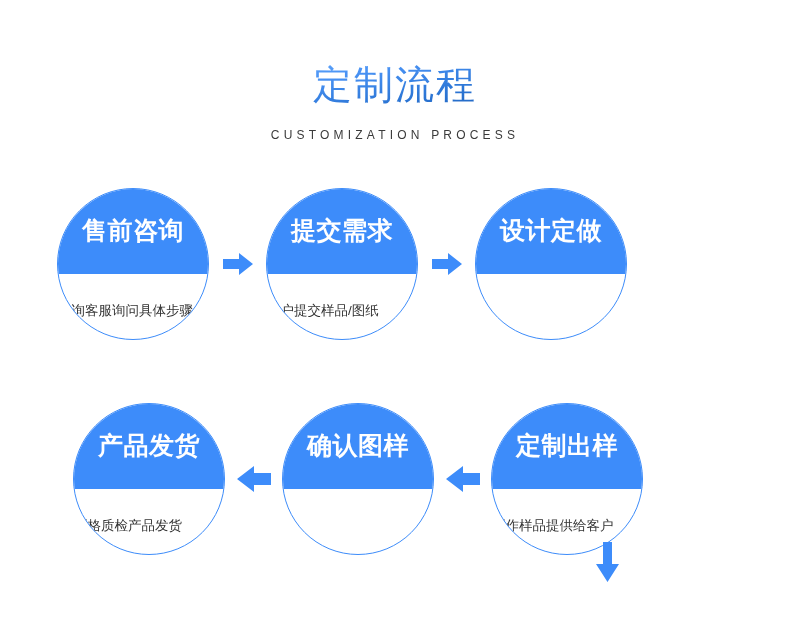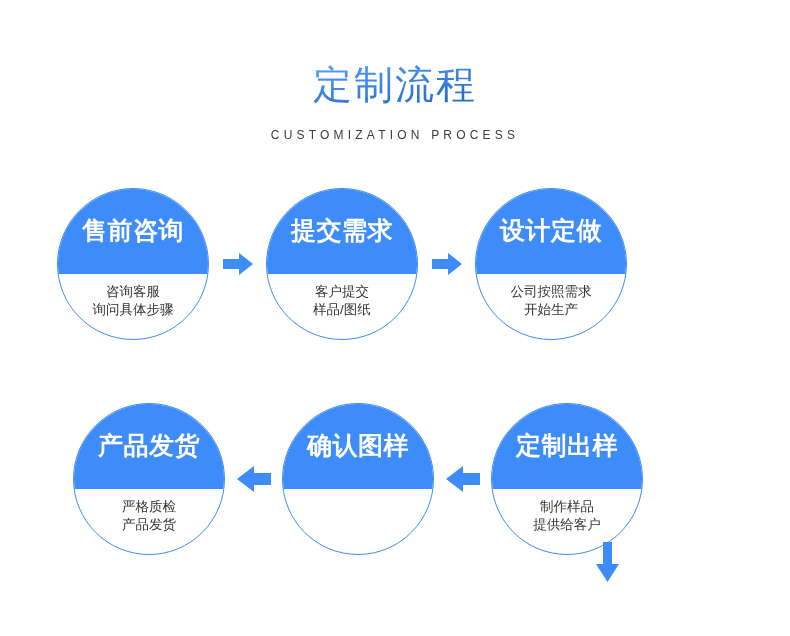--- a/index.html
+++ b/index.html
@@ -93,21 +93,21 @@
     line-height: 28px;
     white-space: nowrap;
   }
   .node-body {
     position: absolute;
     left: 0;
     top: 56.5%;
     width: 100%;
     height: 43.5%;
     display: flex;
-    flex-direction: column;
+    flex-direction: row;
     align-items: center;
     padding-top: 9px;
     box-sizing: border-box;
   }
   .node-desc {
     color: #333333;
     font-size: 13.5px;
     line-height: 18px;
     font-weight: 500;
     text-align: center;
@@ -183,24 +183,20 @@
     <div class="gap">
       <svg class="arrow-h small" viewBox="0 0 30 22">
         <polygon class="arrow-shape" points="0,6 16,6 16,0 30,11 16,22 16,16 0,16"></polygon>
       </svg>
     </div>
 
     <div class="node">
       <div class="node-cap">
         <span class="node-title">设计定做</span>
       </div>
-      <div class="node-body">
-        <span class="node-desc">公司按照需求</span>
-        <span class="node-desc">开始生产</span>
-      </div>
     </div>
 
     <div class="side-pad"></div>
   </div>
 
   <div class="row row-bottom">
     <div class="side-pad"></div>
 
     <div class="node">
       <div class="node-cap">

